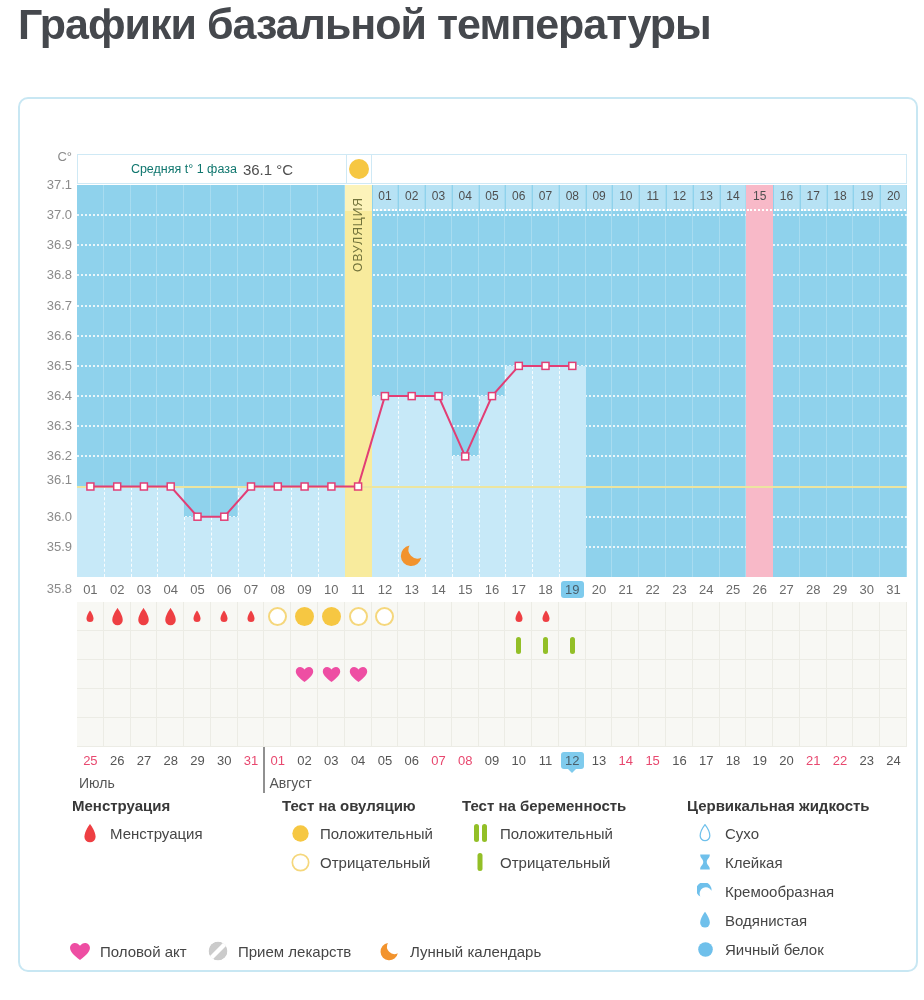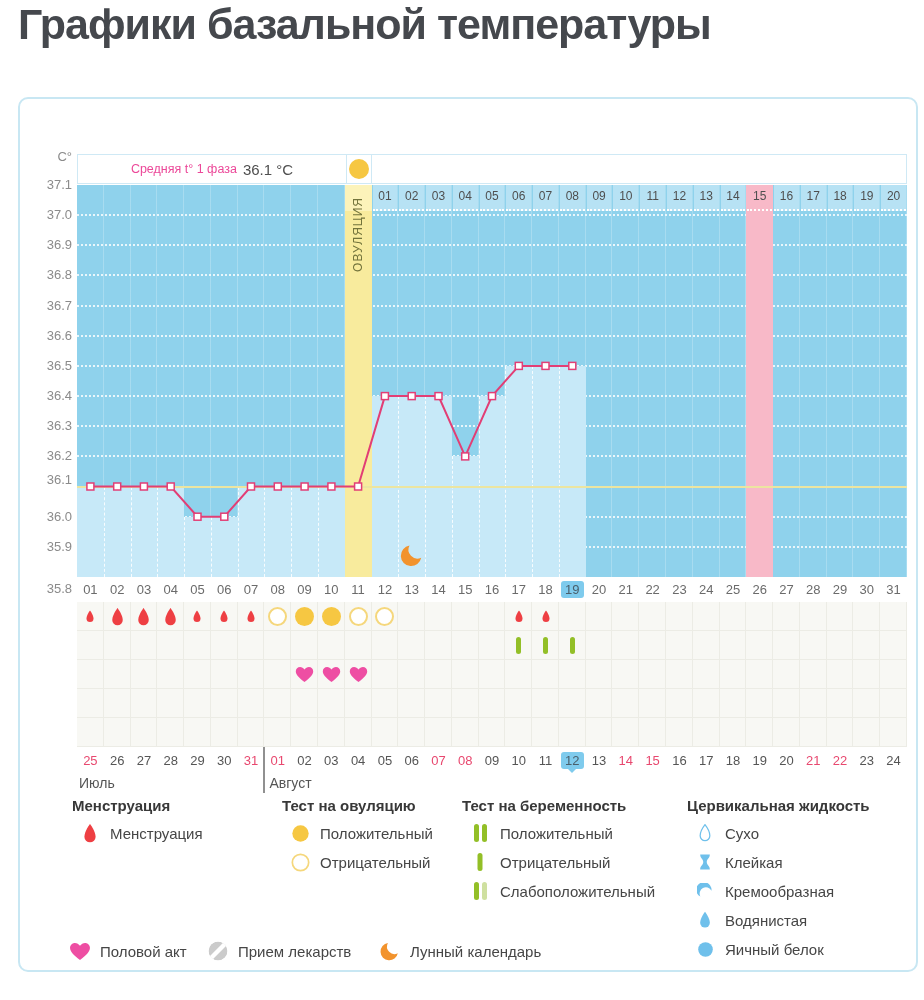--- a/index.html
+++ b/index.html
@@ -14,21 +14,21 @@
   .summary{position:absolute;left:57px;top:55px;width:830px;height:30px;box-sizing:border-box;
            border:1px solid #cfe9f5;background:#fff;}
   .sum-left{position:absolute;left:0;top:0;width:268px;height:100%;display:flex;align-items:center;
             justify-content:center;gap:6px;}
   .sum-mid{position:absolute;left:268px;top:0;width:26px;height:100%;box-sizing:border-box;
            border-left:1px solid #cfe9f5;border-right:1px solid #cfe9f5;display:flex;
            align-items:center;justify-content:center;}
   .sum-dot{width:20px;height:20px;border-radius:50%;background:#f6c742;}
   .sum-right{position:absolute;left:294px;right:0;top:0;height:100%;display:flex;
              align-items:center;padding-left:16px;gap:6px;}
-  .sum-label{font-size:12.5px;color:#ec4899;white-space:nowrap;}
+  .sum-label{font-size:12.5px;color:#0f766e;white-space:nowrap;}
   .sum-value{font-size:15px;color:#4f4f4f;white-space:nowrap;}
   .gap{margin-left:40px;}
   .plot{position:absolute;left:57px;top:86px;width:830px;height:392px;background-color:#8fd2ec;
         background-image:repeating-linear-gradient(to right,
           transparent 0, transparent calc(830px/31 - 1px),
           rgba(255,255,255,.22) calc(830px/31 - 1px), rgba(255,255,255,.22) calc(830px/31));}
   .hgrid{position:absolute;left:0;width:100%;height:0;border-top:2px dotted rgba(255,255,255,.8);}
   .ovu-col{position:absolute;top:0;height:100%;background:#f8eb9d;}
   .ovu-top{position:absolute;top:0;left:0;width:100%;height:26px;background:#fcf3ba;}
   .ovu-text{position:absolute;top:12px;left:50%;transform:translateX(-50%) rotate(180deg);
@@ -500,29 +500,20 @@
       <span class="lg-label">Положительный</span>
     </div>
     <div class="lg-item" style="left: 447px; top: 751px;">
       <span class="lg-icon">
         <svg width="18" height="20" viewBox="0 0 18 20">
           <rect x="6.5" y="1" width="5" height="18" rx="2.5" fill="#93bf27"></rect>
         </svg>
       </span>
       <span class="lg-label">Отрицательный</span>
     </div>
-    <div class="lg-item" style="left: 447px; top: 780px;">
-      <span class="lg-icon">
-        <svg width="18" height="20" viewBox="0 0 18 20">
-          <rect x="3" y="1" width="5" height="18" rx="2.5" fill="#93bf27"></rect>
-          <rect x="11" y="1" width="5" height="18" rx="2.5" fill="#cfe0a0"></rect>
-        </svg>
-      </span>
-      <span class="lg-label">Слабоположительный</span>
-    </div>
     <div class="lg-title" style="left: 667px; top: 698px;">Цервикальная жидкость</div>
     <div class="lg-item" style="left: 672px; top: 722px;">
       <span class="lg-icon">
         <svg width="14" height="18" viewBox="0 0 20 26">
           <path d="M10 1C10 1 3 10 3 17a7 7 0 0 0 14 0C17 10 10 1 10 1Z" fill="#fff" stroke="#6fc0eb" stroke-width="1.8"></path>
         </svg>
       </span>
       <span class="lg-label">Сухо</span>
     </div>
     <div class="lg-item" style="left: 672px; top: 751px;">

